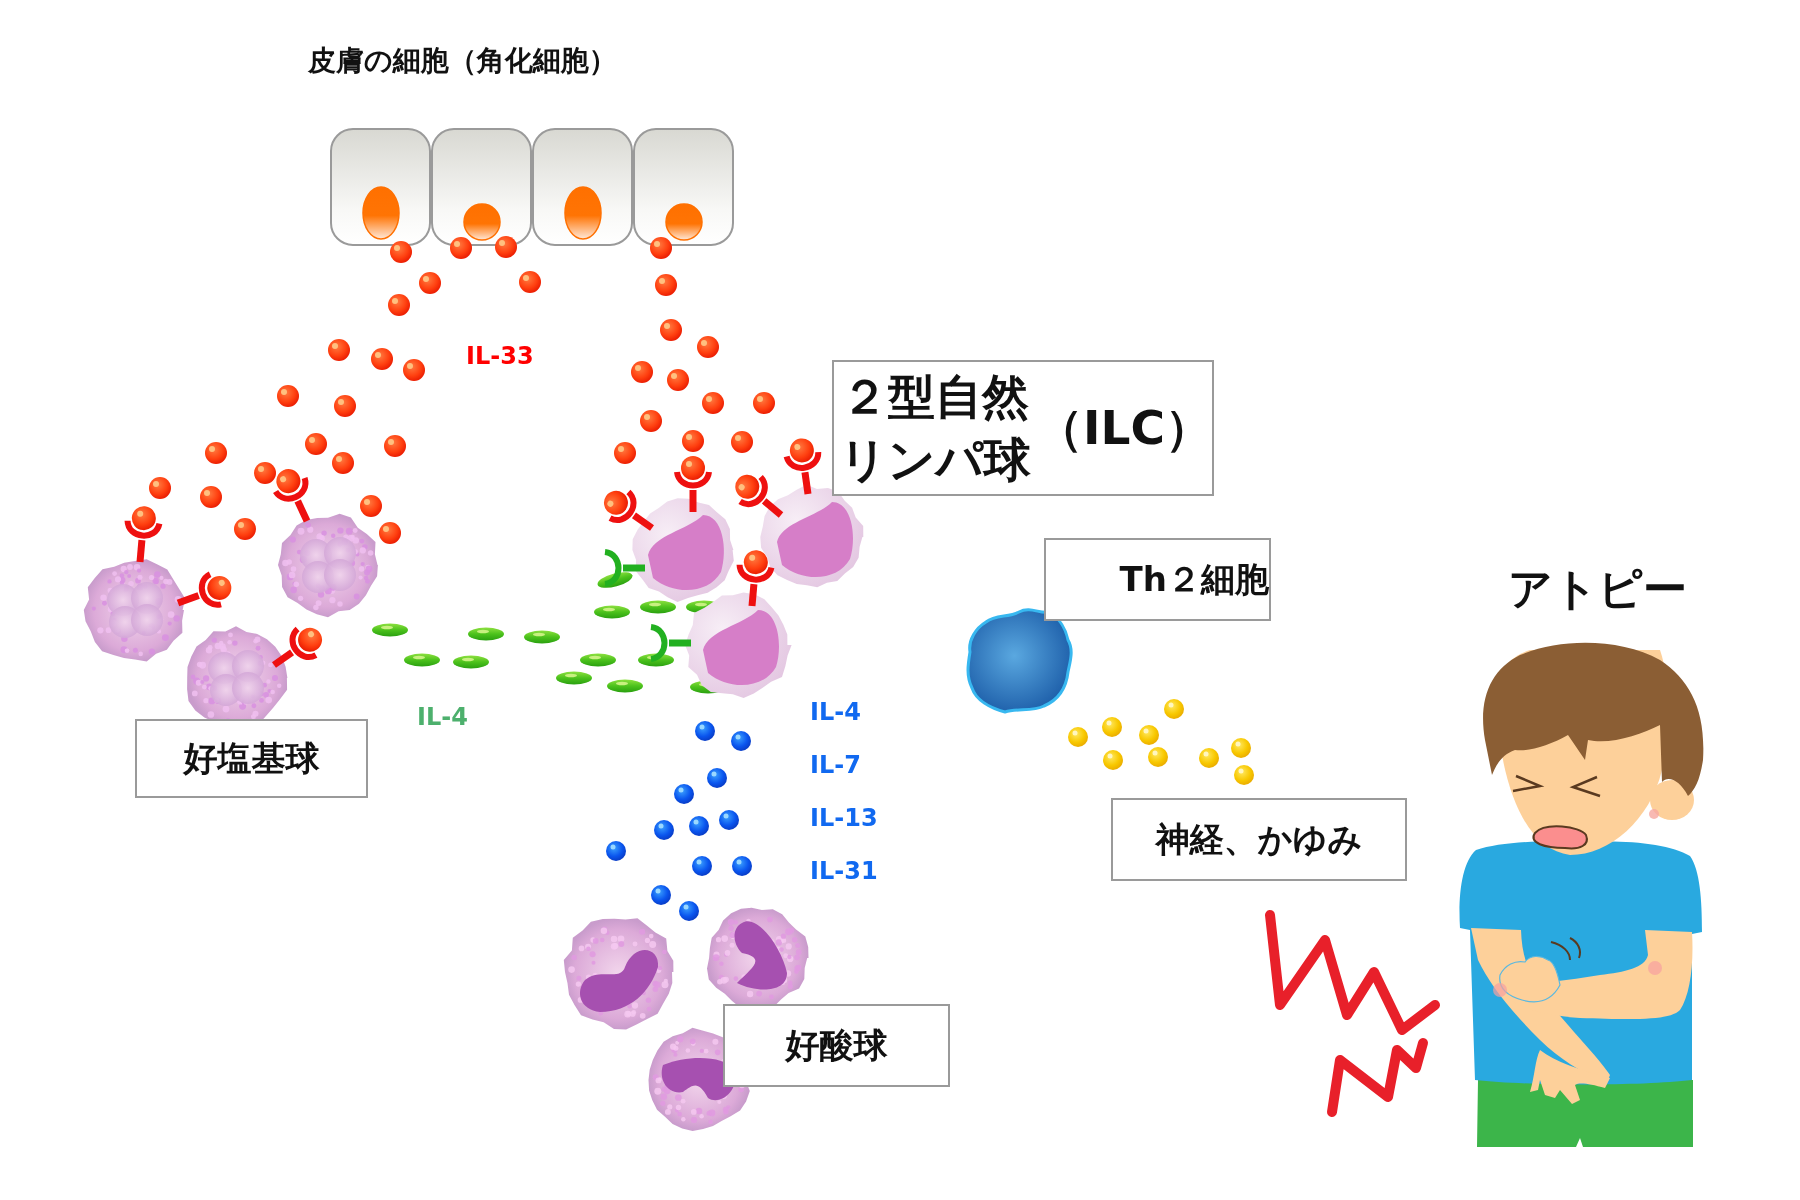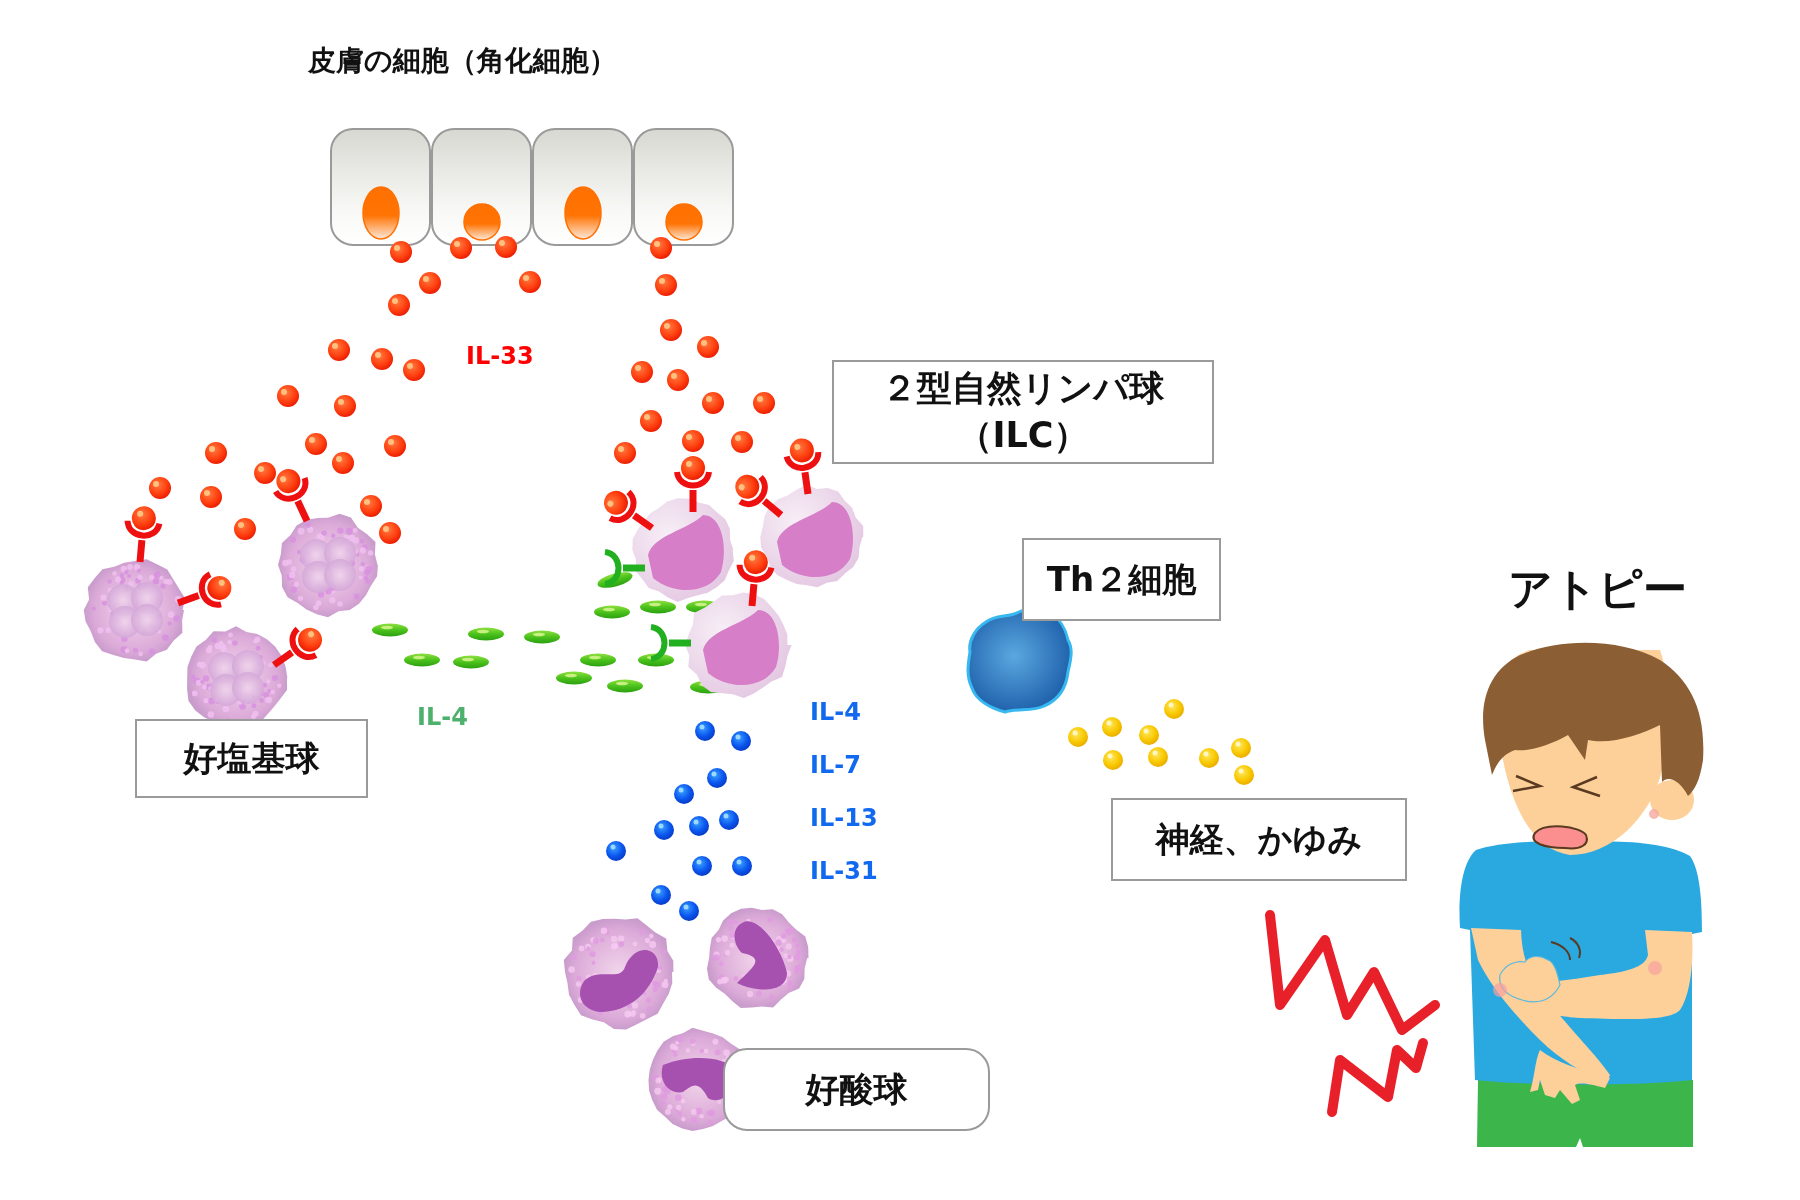--- a/index.html
+++ b/index.html
@@ -890,29 +890,29 @@
 <div class="title" style="left:308px; top:42px;">皮膚の細胞（角化細胞）</div>
 
 <div class="cyto" id="il33-label" style="left:466px; top:342px; color:#ff0000;">IL-33</div>
 <div class="cyto" id="il4-green-label" style="left:417px; top:703px; color:#4db06d;">IL-4</div>
 
 <div class="cyto" style="left:810px; top:698px; color:#1169f0;">IL-4</div>
 <div class="cyto" style="left:810px; top:751px; color:#1169f0;">IL-7</div>
 <div class="cyto" style="left:810px; top:804px; color:#1169f0;">IL-13</div>
 <div class="cyto" style="left:810px; top:857px; color:#1169f0;text-align:center;">IL-31</div>
 
-<div class="label-box" style="left:832px; top:360px; width:382px; height:104px; flex-direction:column; font-size:35px;">
+<div class="label-box" style="left:832px; top:360px; width:382px; height:136px; flex-direction:row; font-size:47px;">
   <div>２型自然リンパ球</div>
   <div>（ILC）</div>
 </div>
-<div class="label-box" style="left:1022px; top:538px; width:199px; height:83px;">
+<div class="label-box" style="left:1044px; top:538px; width:227px; height:83px;justify-content:flex-end;">
   <span>Th２細胞</span>
 </div>
 <div class="label-box" style="left:87px; top:719px; width:233px; height:79px;margin-left:48px;">
   <span>好塩基球</span>
 </div>
-<div class="label-box" style="left:723px; top:1048px; width:267px; height:83px;border-radius:24px;">
+<div class="label-box" style="left:723px; top:1004px; width:227px; height:83px;">
   <span>好酸球</span>
 </div>
 <div class="label-box" style="left:1111px; top:798px; width:296px; height:83px;">
   <span>神経、かゆみ</span>
 </div>
 <div class="title" style="left:1508px; top:560px; font-size:44px;">アトピー</div>
 
 </body></html>

